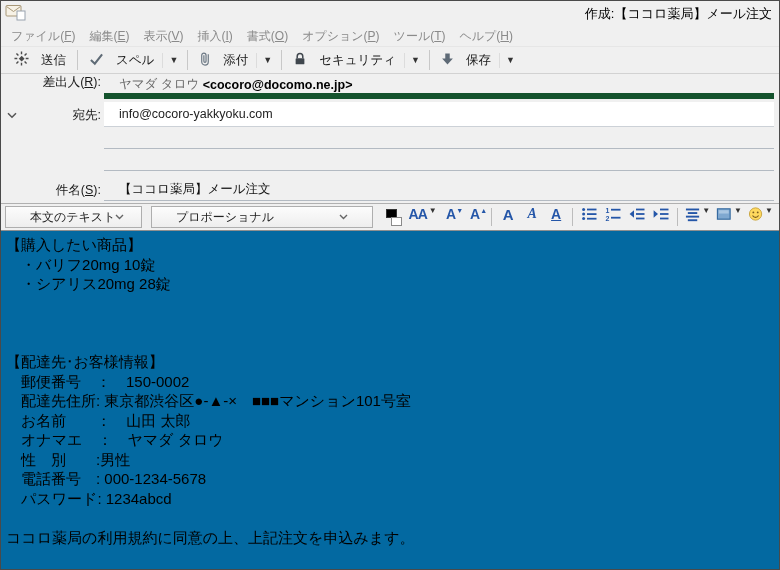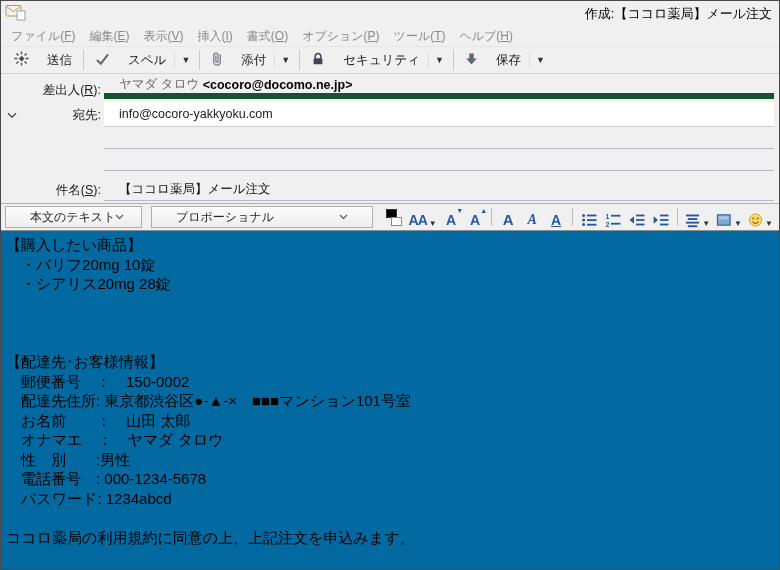--- a/index.html
+++ b/index.html
@@ -24,31 +24,31 @@
     font-size:12px; color:#8a8a8a;
   }
   .menu-item { padding:1px 7px; white-space:nowrap; }
   
   .toolbar {
     position:absolute; top:45px; left:0; right:0; height:28px;
     border-top:1px solid #e6e6e6; border-bottom:1px solid #d2d2d2;
     display:flex; align-items:center; padding-left:5px;
     font-size:12.5px; color:#1a1a1a;
   }
-  .tb-btn { display:flex; align-items:center; gap:18px; padding:3px 8px; white-space:nowrap; }
+  .tb-btn { display:flex; align-items:center; gap:12px; padding:3px 8px; white-space:nowrap; }
   .tb-drop { padding:3px 6px; border-left:1px solid #dcdcdc; display:flex; align-items:center; }
   .tb-sep { width:1px; height:20px; background:#c8c8c8; margin:0 3px; }
   .caret { font-size:9px; color:#333; line-height:1; }
   
   .addressing { position:absolute; top:73px; left:0; right:0; height:129px; font-size:12.5px; }
   .addr-label {
     position:absolute; left:0; width:103px; text-align:right;
     padding-right:3px; white-space:nowrap; color:#1a1a1a;
   }
-  .from-row { top:8px; }
+  .from-row { top:0; }
   .from-value {
     position:absolute; left:103px; right:5px; top:2px; height:23px;
     border-bottom:6px solid #14532d; padding-left:15px;
     display:flex; align-items:center; white-space:pre;
   }
   .from-name { color:#6b6b6b; }
   .from-email { color:#000; font-weight:bold; }
   .to-chevron { position:absolute; left:6px; top:34px; }
   .to-row { top:33px; }
   .to-input {
@@ -72,21 +72,21 @@
   }
   .select {
     height:22px; border:1px solid #aeaeae; background:linear-gradient(#fcfcfc,#eeeeee);
     display:flex; align-items:center; justify-content:space-between;
     font-size:12px; color:#222; padding:0 24px; white-space:nowrap;
   }
   .sel-para { width:137px; margin-right:7px; }
   .sel-font { width:228px; margin-right:8px; }
   .sel-caret svg { display:block; }
   .fmt-btn {
-    min-width:22px; height:22px; display:flex; align-items:flex-end; justify-content:center;
+    min-width:22px; height:22px; display:flex; align-items:flex-start; justify-content:center;
     color:#2456a8; position:relative; padding:0 2px;
   }
   .fmt-sep { width:1px; height:18px; background:#bcbcbc; margin:0 3px; }
   .swatch { position:relative; width:17px; height:17px; margin:0 3px; }
   .sw-b { position:absolute; left:0; top:0; width:11px; height:9px; background:#000; border:1px solid #333; }
   .sw-w { position:absolute; right:0; bottom:0; width:11px; height:9px; background:#fff; border:1px solid #8a8a8a; }
   .fAA { font-weight:bold; font-size:14px; letter-spacing:-1px; }
   .fA { font-weight:bold; font-size:14px; }
   .fa-bold { font-weight:900; font-size:15px; }
   .fa-italic { font-style:italic; font-family:"Liberation Serif","DejaVu Serif",serif; font-size:14px; font-weight:bold; }

